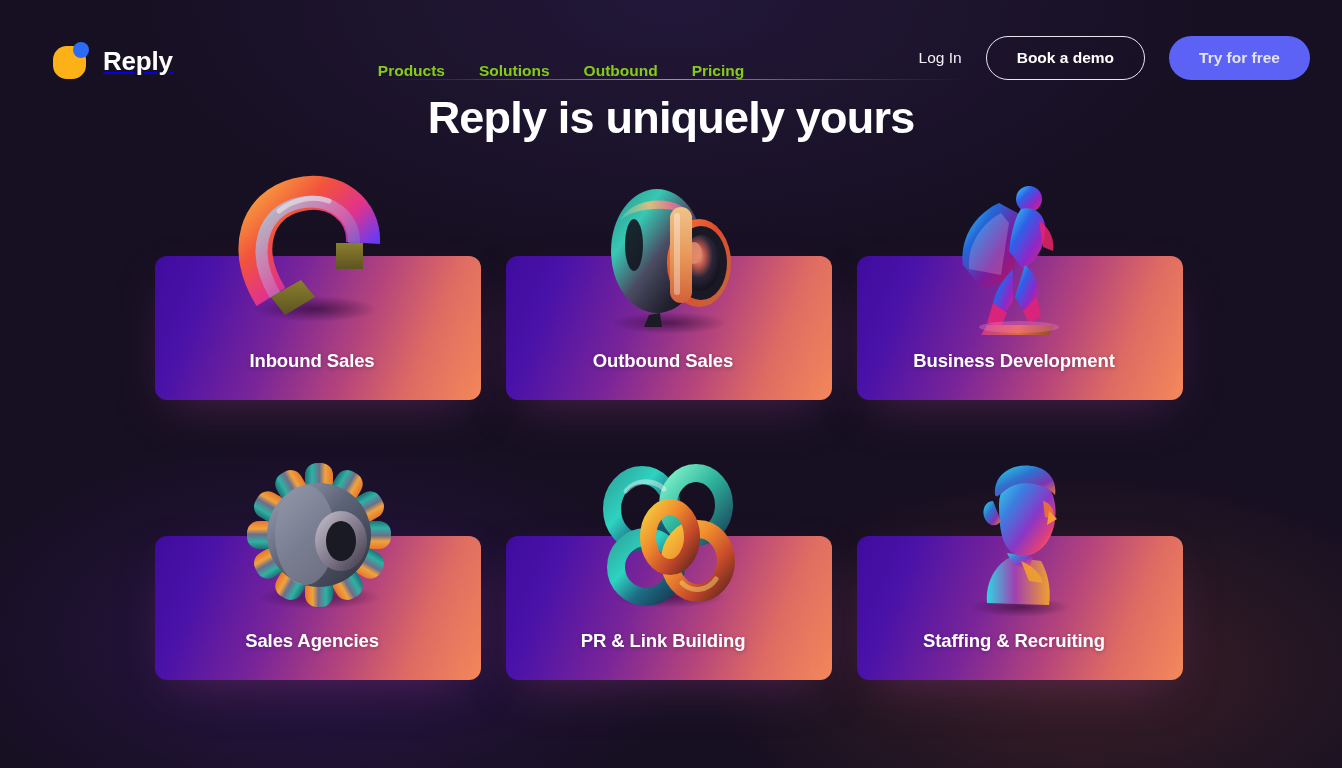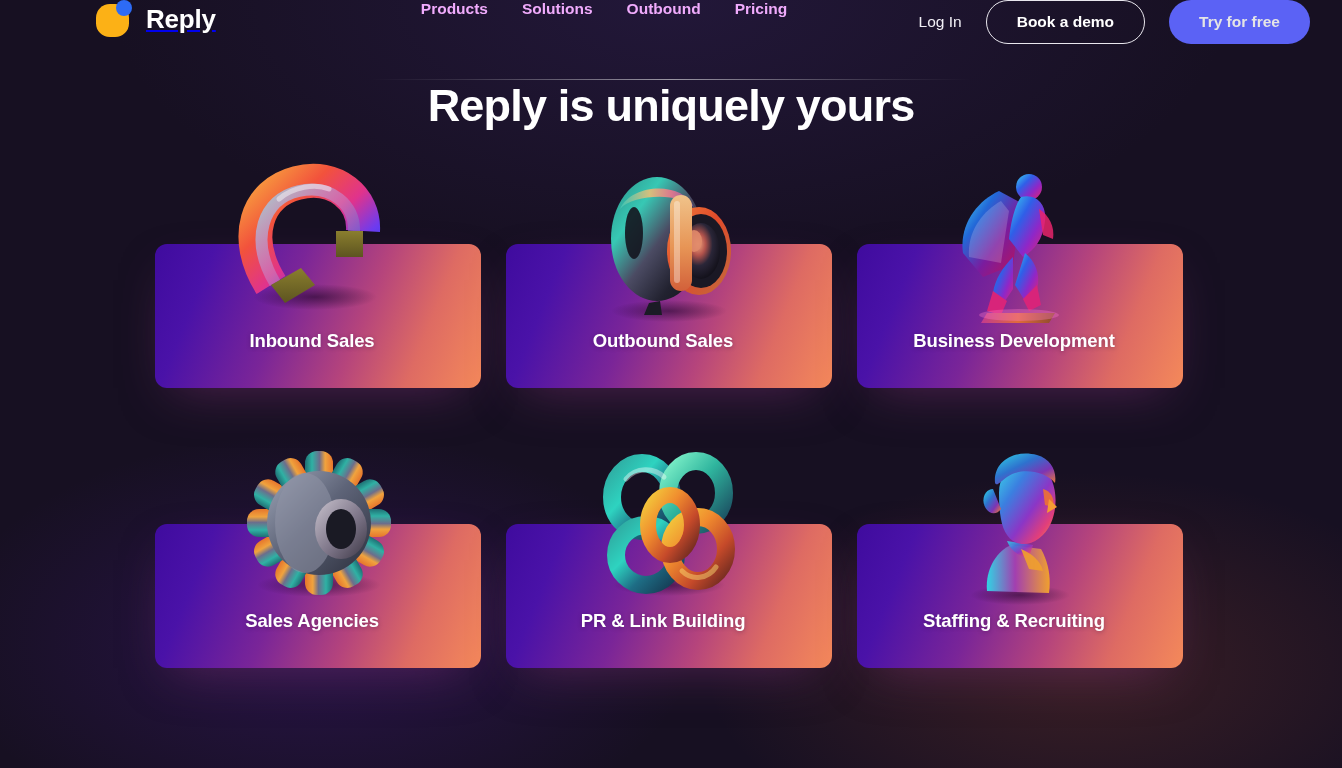--- a/index.html
+++ b/index.html
@@ -40,23 +40,22 @@
     background: radial-gradient(ellipse at center, rgba(60,40,110,0.30) 0%, rgba(60,40,110,0) 72%);
     pointer-events: none;
   }
 
   
   header.topbar {
     position: relative;
     z-index: 5;
     height: 80px;
     display: flex;
-    align-items: flex-start;
+    align-items: flex-end;
     padding: 0 32px 0 52px;
-    margin-left: 43px;
   }
 
   .brand {
     display: flex;
     align-items: center;
     gap: 13px;
     cursor: pointer;
   }
   .brand-mark {
     position: relative;
@@ -84,21 +83,21 @@
     color: #ffffff;
   }
 
   nav.main-nav {
     display: flex;
     align-items: center;
     gap: 34px;
     margin-left: 205px;
   }
   nav.main-nav a {
-    color: #f0abfc;
+    color: #84cc16;
     font-size: 15.5px;
     font-weight: bold;
     text-decoration: none;
     cursor: pointer;
   }
 
   .actions {
     margin-left: auto;
     display: flex;
     align-items: center;
@@ -153,20 +152,21 @@
 
   
   .hero-title {
     position: relative;
     z-index: 3;
     text-align: center;
     font-size: 45px;
     font-weight: bold;
     letter-spacing: -0.8px;
     color: #ffffff;
+    margin-top: 12px;
   }
 
   
   .grid {
     position: relative;
     z-index: 2;
     width: 1032px;
     margin: 112px auto 0;
     display: grid;
     grid-template-columns: repeat(3, 326px);
@@ -201,21 +201,21 @@
   .card-art svg { display: block; width: 100%; height: 100%; overflow: visible; }
 
   .card-label {
     position: absolute;
     left: 0; right: 12px;
     bottom: 0;
     height: 144px;
     display: flex;
     align-items: flex-end;
     justify-content: center;
-    padding-bottom: 36px;
+    padding-bottom: 28px;
     font-size: 18.5px;
     font-weight: bold;
     color: #ffffff;
     letter-spacing: -0.1px;
     text-shadow: 0 1px 4px rgba(40,0,60,0.35);
   }
 </style>
 </head>
 <body>
 

